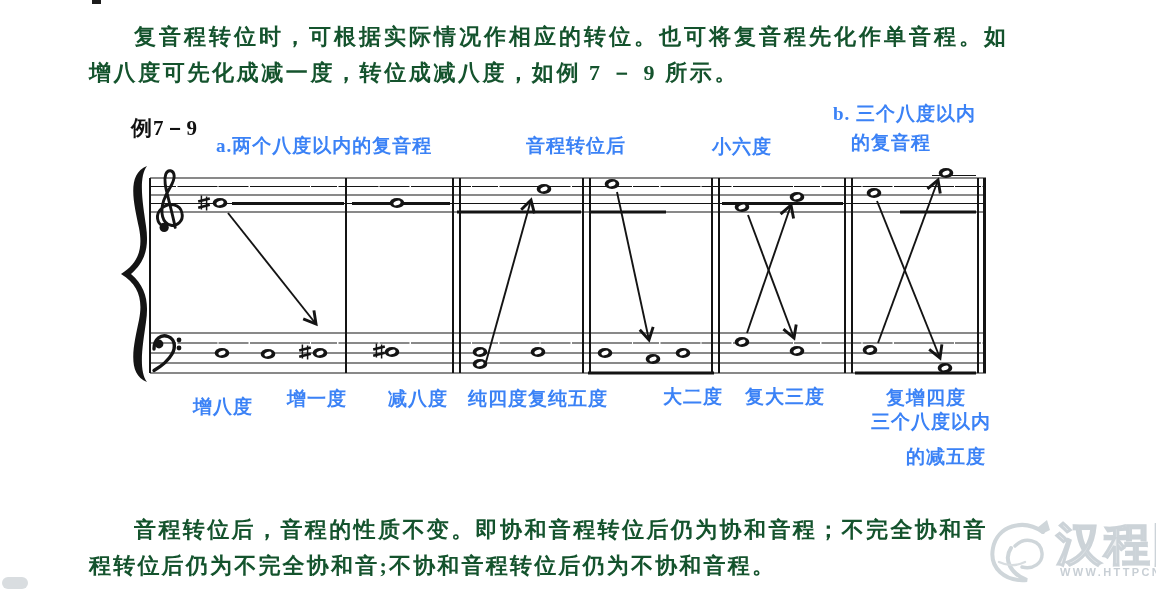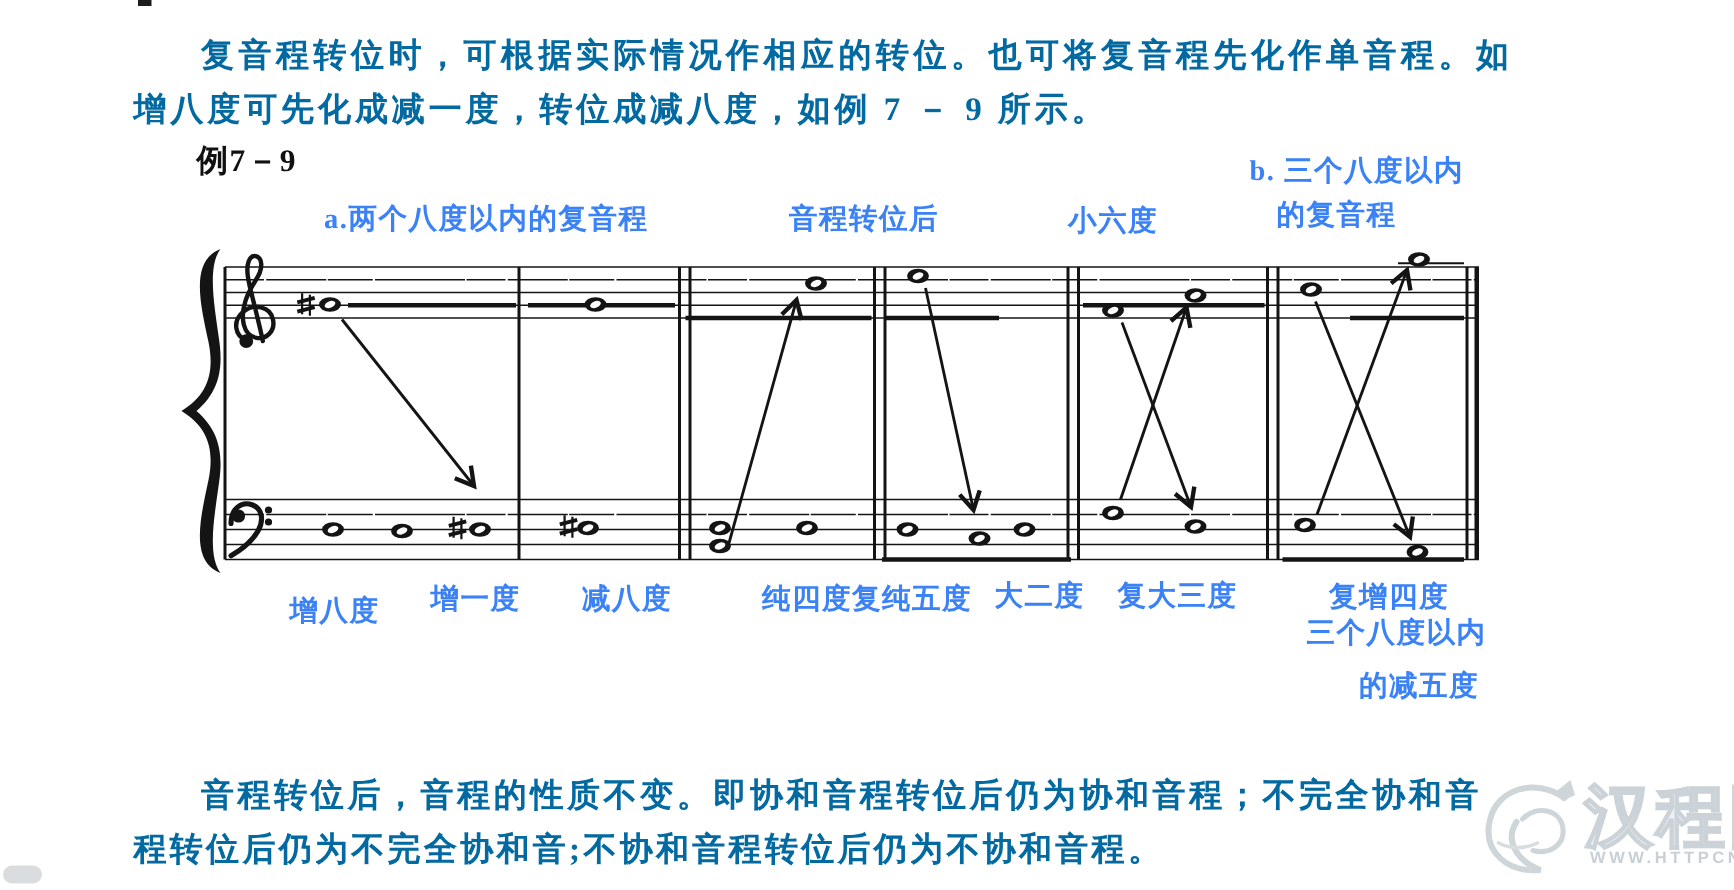--- a/index.html
+++ b/index.html
@@ -1,21 +1,21 @@
 <!DOCTYPE html>
 <html><head>
 <meta charset="utf-8">
 <style>
   html,body{margin:0;padding:0;background:#fff;}
   body{width:1156px;height:593px;position:relative;overflow:hidden;
        font-family:"Liberation Serif","DejaVu Serif",serif;color:#111;}
   .abs{position:absolute;white-space:nowrap;}
-  .para{font-size:22px;font-weight:700;color:#0369a1;}
+  .para{font-size:22px;font-weight:700;color:#14532d;}
   .lbl{font-size:19px;font-weight:700;color:#3b82f6;letter-spacing:1px;}
-  .example{font-size:21px;font-weight:700;letter-spacing:1px;}
+  .example{font-size:21px;font-weight:700;letter-spacing:1px;margin-top:21px;}
   #score-svg{position:absolute;left:0;top:0;width:1156px;height:593px;}
   .wm-main{font-size:46px;font-weight:700;letter-spacing:2px;
            color:#eef0f2;-webkit-text-stroke:1.5px #ccd3d8;
            text-shadow:0 0 1px #d3d9dd;font-family:"Liberation Sans",sans-serif;}
   .wm-url{font-size:11px;letter-spacing:2.4px;color:#c8cfd5;font-weight:700;
           font-family:"Liberation Sans",sans-serif;}
   .blob{background:#d9dde0;border-radius:6px;}
   .speck{background:#1c1c1c;}
 </style>
 </head>
@@ -30,21 +30,21 @@
 
 <div class="abs lbl" style="left:216px;top:133px;">a.两个八度以内的复音程</div>
 <div class="abs lbl" style="left:526px;top:133px;">音程转位后</div>
 <div class="abs lbl" style="left:712px;top:134px;">小六度</div>
 <div class="abs lbl" style="left:833px;top:101px;">b. 三个八度以内</div>
 <div class="abs lbl" style="left:851px;top:130px;text-align:center;">的复音程</div>
 
 <div class="abs lbl" style="left:193px;top:394px;">增八度</div>
 <div class="abs lbl" style="left:287px;top:386px;">增一度</div>
 <div class="abs lbl" style="left:388px;top:386px;">减八度</div>
-<div class="abs lbl" style="left:468px;top:386px;margin-left:40px;">纯四度复纯五度</div>
+<div class="abs lbl" style="left:468px;top:386px;">纯四度复纯五度</div>
 <div class="abs lbl" style="left:663px;top:384px;">大二度</div>
 <div class="abs lbl" style="left:745px;top:384px;">复大三度</div>
 <div class="abs lbl" style="left:886px;top:385px;">复增四度</div>
 <div class="abs lbl" style="left:871px;top:409px;">三个八度以内</div>
 <div class="abs lbl" style="left:876px;top:444px;margin-left:30px;">的减五度</div>
 
 <svg id="score-svg" viewBox="0 0 1156 593" xmlns="http://www.w3.org/2000/svg">
   <defs>
     <marker id="ah" viewBox="0 0 10 10" refX="8" refY="5" markerWidth="9" markerHeight="9" orient="auto">
       <path d="M1 1 L8 5 L1 9" fill="none" stroke="#141414" stroke-width="1.7"></path>

